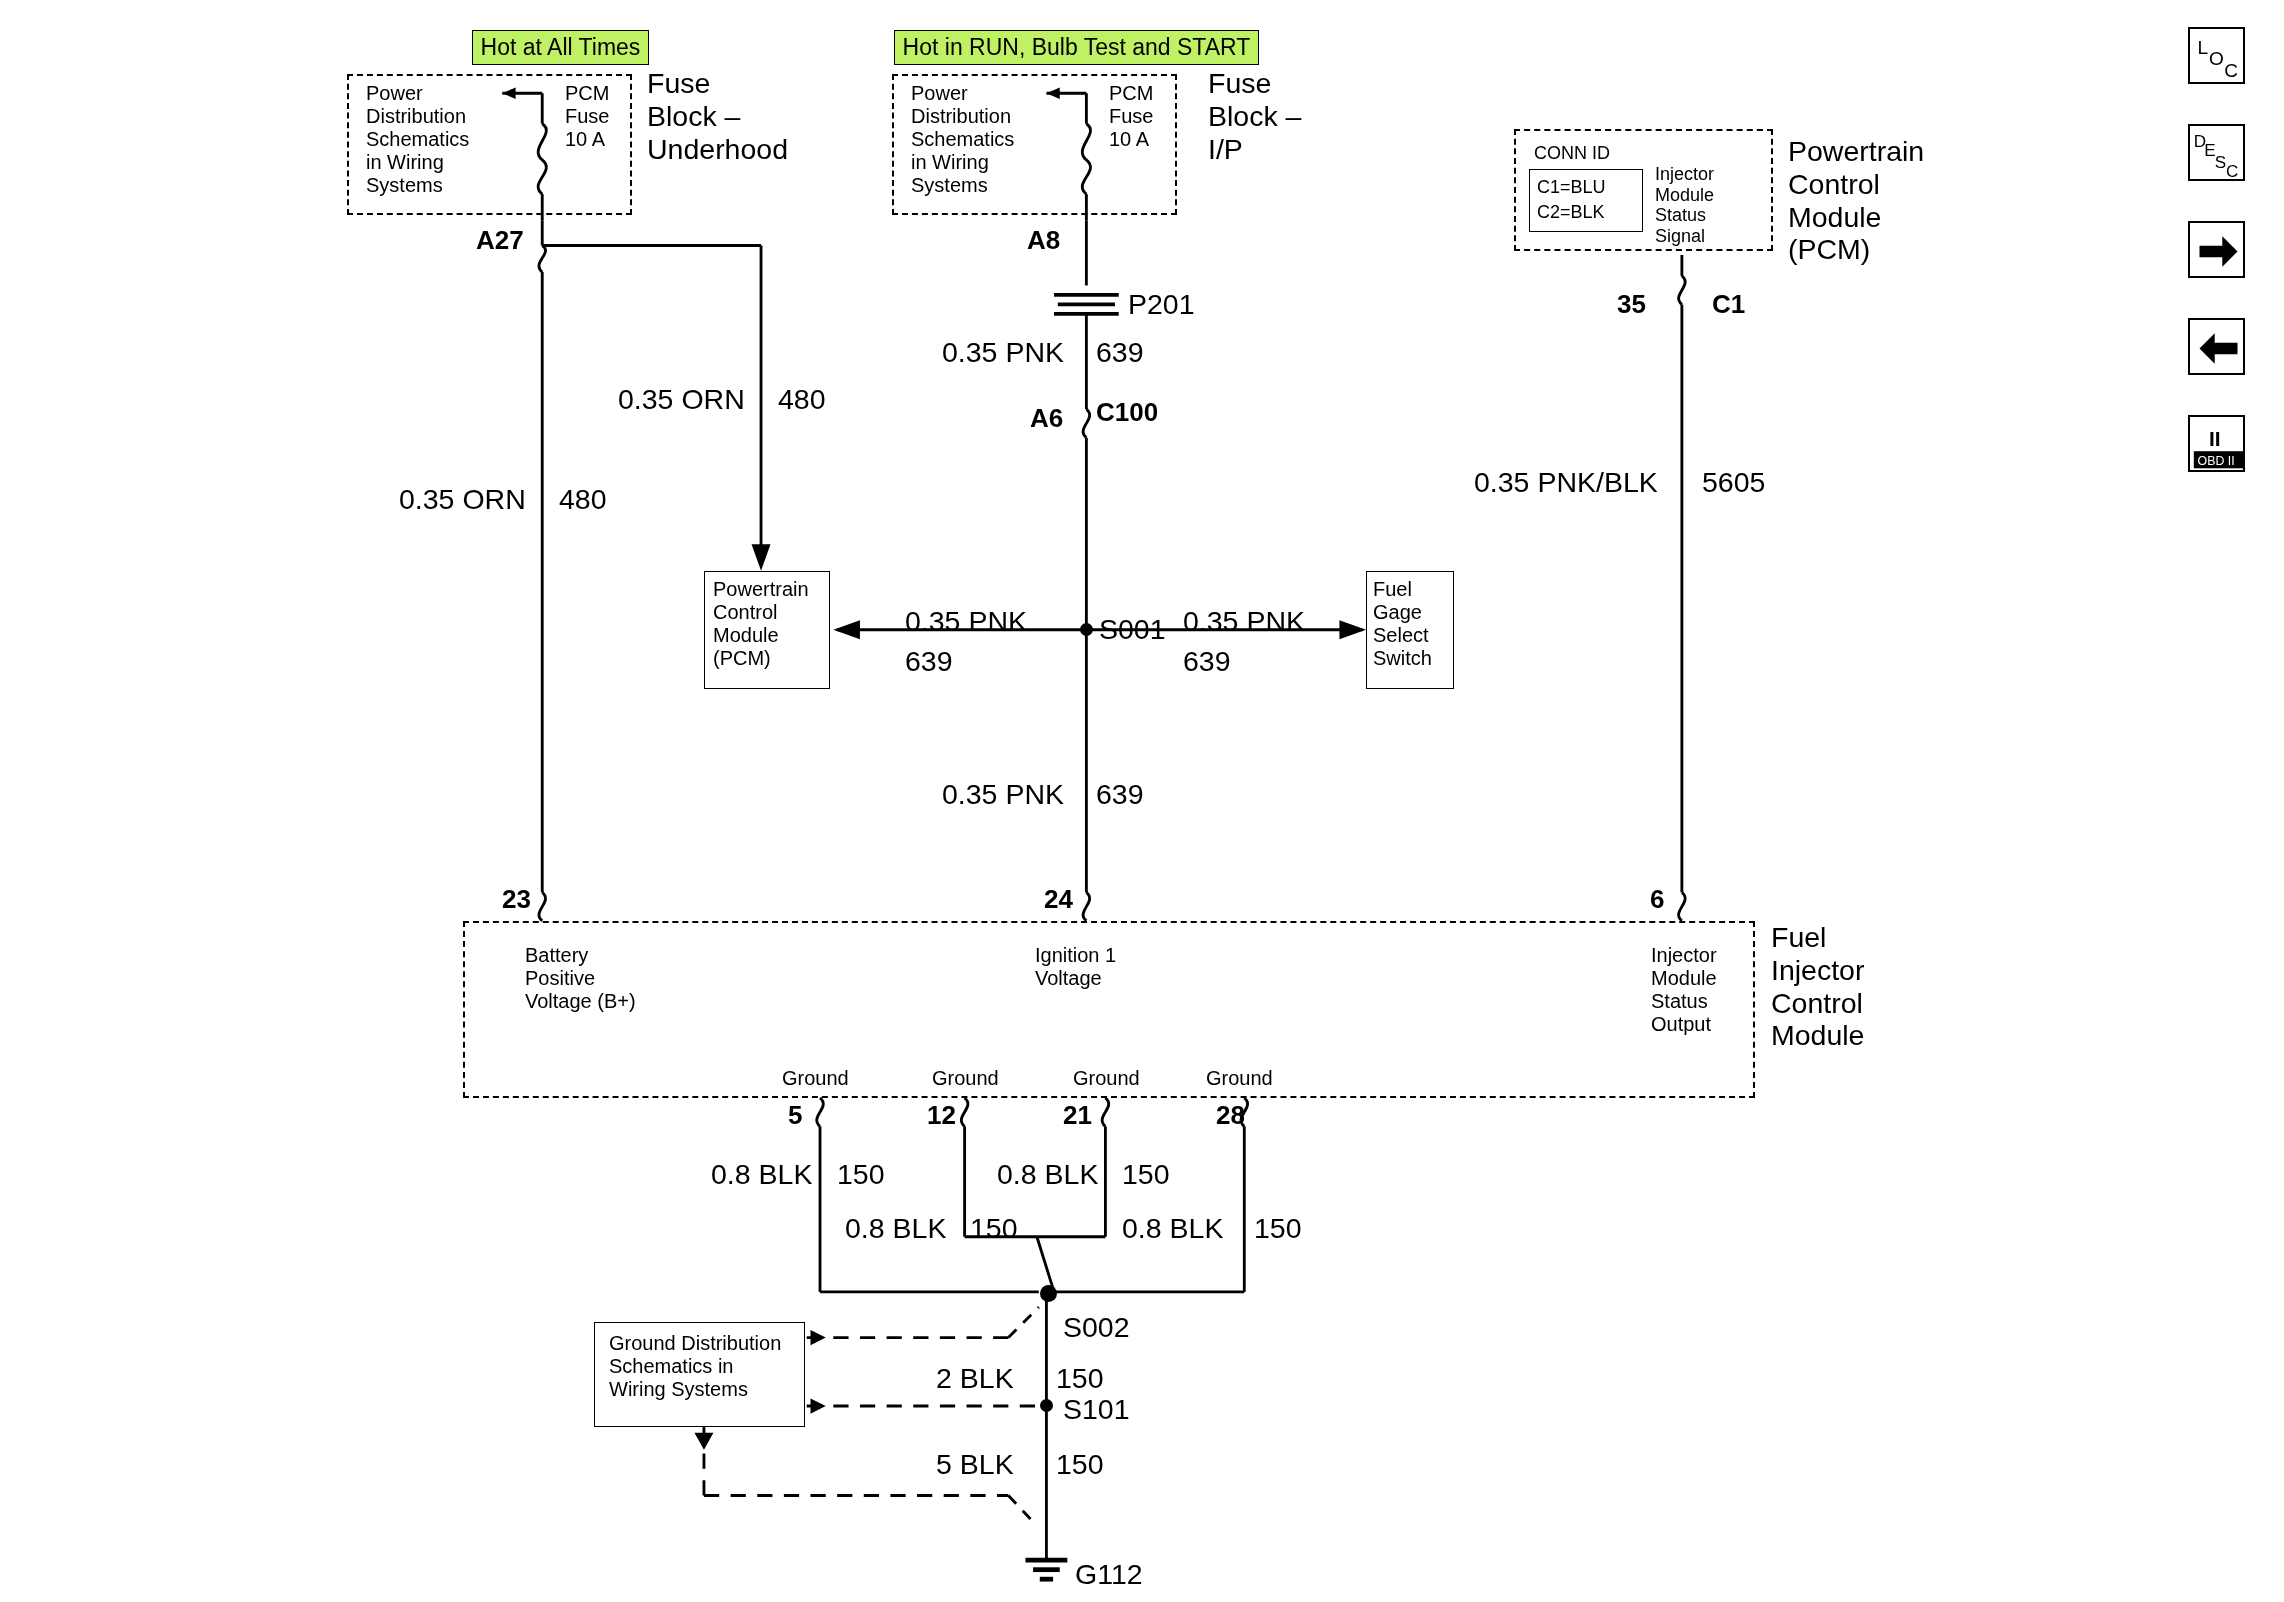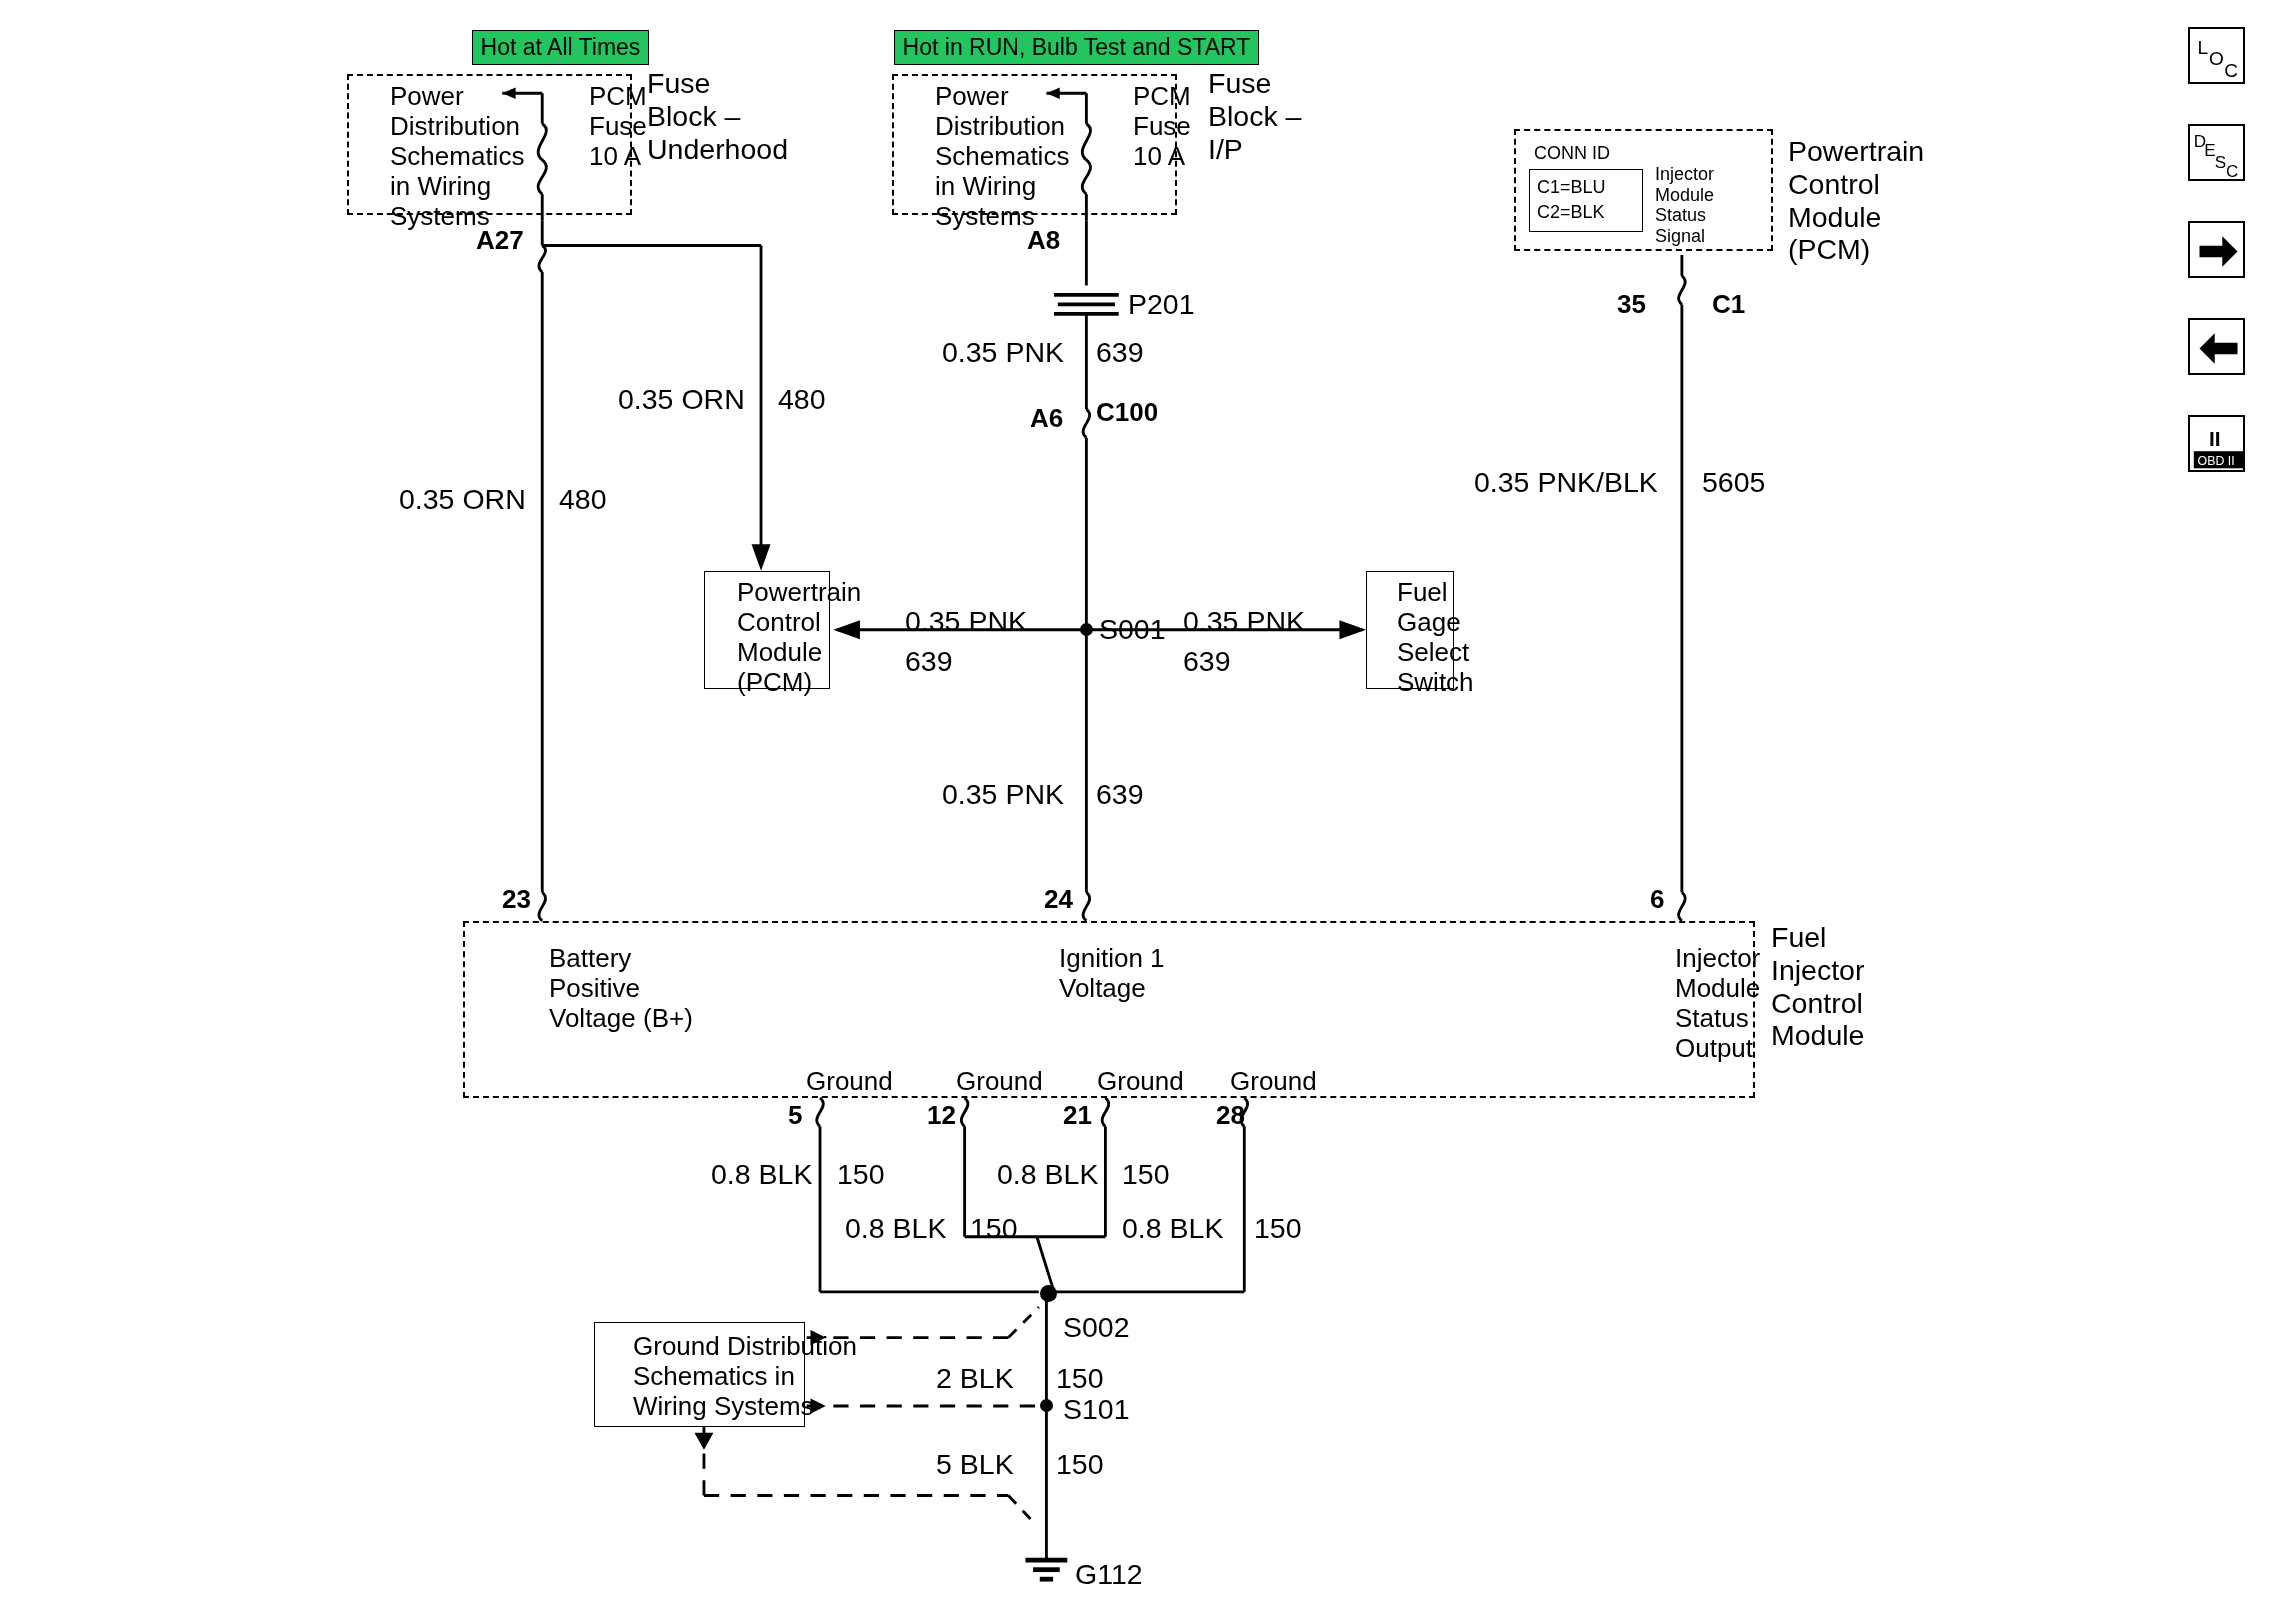--- a/index.html
+++ b/index.html
@@ -2,24 +2,24 @@
 <html style="font-size:15px"><head>
 <meta charset="utf-8">
 <style>
   html,body{margin:0;padding:0;background:#fff;}
   body{font-family:"Liberation Sans", sans-serif;color:#000;}
   #stage{position:relative;width:2285px;height:1603px;background:#fff;overflow:hidden;}
   .txt{position:absolute;white-space:pre;line-height:1.15;}
   .box{position:absolute;border:1.9px solid #000;background:#fff;box-sizing:border-box;}
   .dashbox{position:absolute;border:2.9px dashed #000;background:transparent;box-sizing:border-box;}
   .dot{position:absolute;width:13.3px;height:13.3px;background:#000;border-radius:50%;}
-  .lbl{position:absolute;border:1.9px solid #000;background:#22c55e;padding:2.9px 7.6px;white-space:nowrap;box-sizing:border-box;}
+  .lbl{position:absolute;border:1.9px solid #000;background:#bef264;padding:2.9px 7.6px;white-space:nowrap;box-sizing:border-box;}
   svg{position:absolute;overflow:visible;}
   .f19{font-size:18px;}
-  .f21{font-size:26px;margin-left:24px;}
+  .f21{font-size:20px;}
   .f24{font-size:23px;}
   .f27{font-size:26px;}
   .f30{font-size:28.5px;}
   .b{font-weight:bold;}
   .side-btn{position:absolute;border:2.9px solid #000;background:#fff;box-sizing:border-box;}
 </style>
 </head>
 <body>
 
 <div id="stage">

